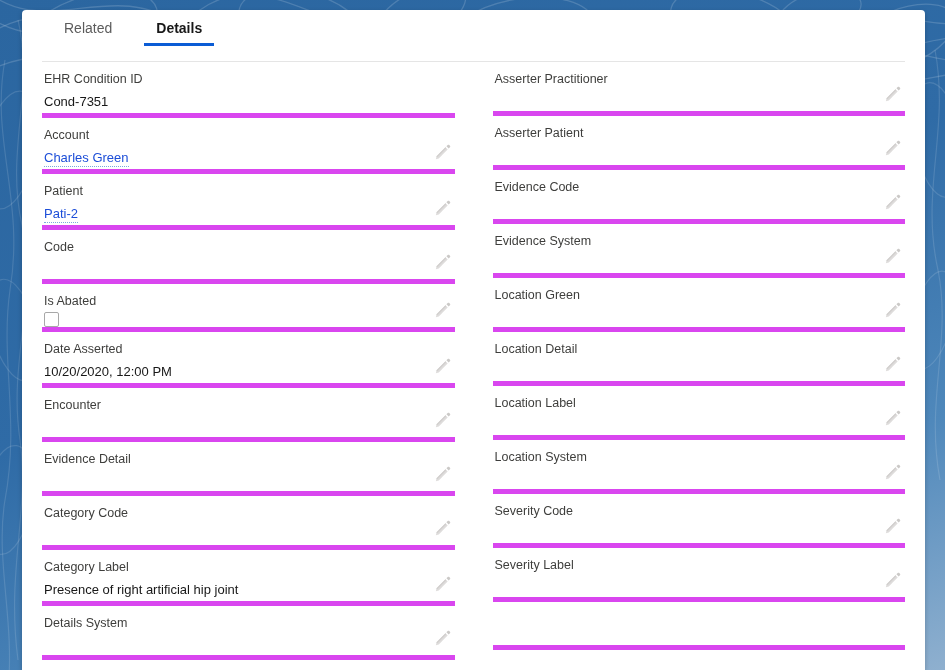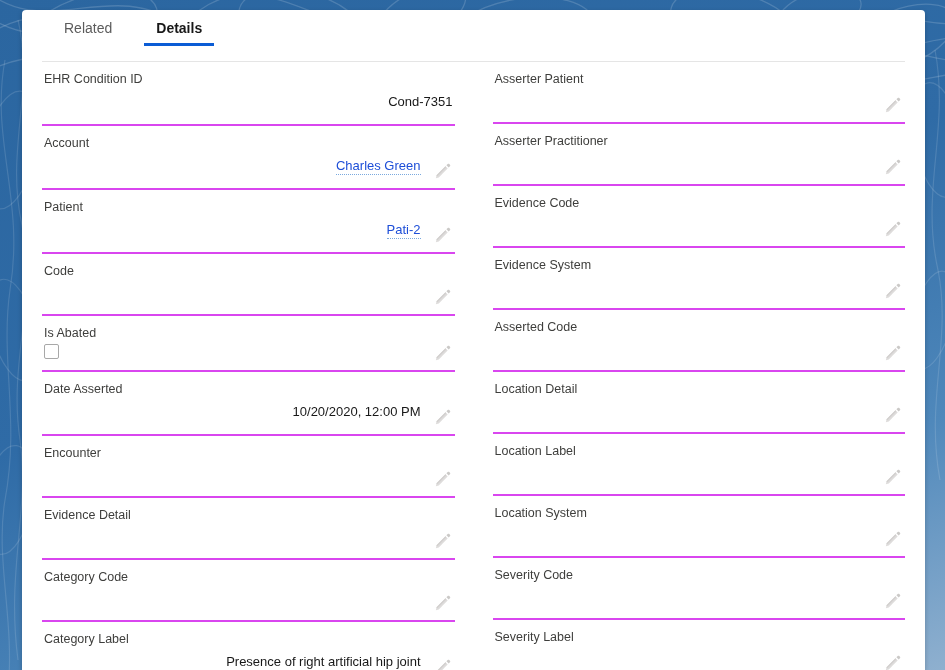--- a/index.html
+++ b/index.html
@@ -77,24 +77,23 @@
   
   .columns {
     display: flex;
     padding: 0 20px;
     gap: 38px;
   }
   .col { flex: 1 1 0; min-width: 0; }
 
   .field {
     position: relative;
-    border-bottom: 2px solid #d946ef;
-    padding: 9px 34px 11px 2px;
+    border-bottom: 5px solid #d946ef;
+    padding: 9px 34px 0 2px;
     min-height: 48px;
-    text-align: right;
   }
   .field.readonly { padding-right: 2px; }
 
   .flabel {
     font-size: 12.5px;
     color: #3e3e3c;
     line-height: 16px;
     display: flex;
     align-items: center;
     gap: 6px;
@@ -318,46 +317,46 @@
               <path d="M4.2 17.1 L14.9 6.4 L17.6 9.1 L6.9 19.8 L3.4 20.6 Z" fill="#dddbda"></path>
               <path d="M16.1 5.2 L18.8 7.9 L20.3 6.4 C20.9 5.8 20.9 5.0 20.3 4.4 L19.6 3.7 C19.0 3.1 18.2 3.1 17.6 3.7 Z" fill="#c9c7c5"></path>
               <path d="M4.2 17.1 L14.9 6.4 L16.0 7.5 L5.3 18.2 Z" fill="#cfcdcb"></path>
             </svg>
           </div>
         </div>
       </div>
     <div class="col" id="right-col">
         <div class="field">
           <div class="flabel">
+            <span>Asserter Practitioner</span>
+          </div>
+          <div class="fvalue empty"></div>
+          <div class="pencil">
+            <svg viewBox="0 0 24 24" aria-hidden="true">
+              <path d="M4.2 17.1 L14.9 6.4 L17.6 9.1 L6.9 19.8 L3.4 20.6 Z" fill="#dddbda"></path>
+              <path d="M16.1 5.2 L18.8 7.9 L20.3 6.4 C20.9 5.8 20.9 5.0 20.3 4.4 L19.6 3.7 C19.0 3.1 18.2 3.1 17.6 3.7 Z" fill="#c9c7c5"></path>
+              <path d="M4.2 17.1 L14.9 6.4 L16.0 7.5 L5.3 18.2 Z" fill="#cfcdcb"></path>
+            </svg>
+          </div>
+        </div>
+        <div class="field">
+          <div class="flabel">
             <span>Asserter Patient</span>
           </div>
           <div class="fvalue empty"></div>
           <div class="pencil">
             <svg viewBox="0 0 24 24" aria-hidden="true">
               <path d="M4.2 17.1 L14.9 6.4 L17.6 9.1 L6.9 19.8 L3.4 20.6 Z" fill="#dddbda"></path>
               <path d="M16.1 5.2 L18.8 7.9 L20.3 6.4 C20.9 5.8 20.9 5.0 20.3 4.4 L19.6 3.7 C19.0 3.1 18.2 3.1 17.6 3.7 Z" fill="#c9c7c5"></path>
               <path d="M4.2 17.1 L14.9 6.4 L16.0 7.5 L5.3 18.2 Z" fill="#cfcdcb"></path>
             </svg>
           </div>
         </div>
         <div class="field">
           <div class="flabel">
-            <span>Asserter Practitioner</span>
-          </div>
-          <div class="fvalue empty"></div>
-          <div class="pencil">
-            <svg viewBox="0 0 24 24" aria-hidden="true">
-              <path d="M4.2 17.1 L14.9 6.4 L17.6 9.1 L6.9 19.8 L3.4 20.6 Z" fill="#dddbda"></path>
-              <path d="M16.1 5.2 L18.8 7.9 L20.3 6.4 C20.9 5.8 20.9 5.0 20.3 4.4 L19.6 3.7 C19.0 3.1 18.2 3.1 17.6 3.7 Z" fill="#c9c7c5"></path>
-              <path d="M4.2 17.1 L14.9 6.4 L16.0 7.5 L5.3 18.2 Z" fill="#cfcdcb"></path>
-            </svg>
-          </div>
-        </div>
-        <div class="field">
-          <div class="flabel">
             <span>Evidence Code</span>
           </div>
           <div class="fvalue empty"></div>
           <div class="pencil">
             <svg viewBox="0 0 24 24" aria-hidden="true">
               <path d="M4.2 17.1 L14.9 6.4 L17.6 9.1 L6.9 19.8 L3.4 20.6 Z" fill="#dddbda"></path>
               <path d="M16.1 5.2 L18.8 7.9 L20.3 6.4 C20.9 5.8 20.9 5.0 20.3 4.4 L19.6 3.7 C19.0 3.1 18.2 3.1 17.6 3.7 Z" fill="#c9c7c5"></path>
               <path d="M4.2 17.1 L14.9 6.4 L16.0 7.5 L5.3 18.2 Z" fill="#cfcdcb"></path>
             </svg>
           </div>
@@ -370,21 +369,21 @@
           <div class="pencil">
             <svg viewBox="0 0 24 24" aria-hidden="true">
               <path d="M4.2 17.1 L14.9 6.4 L17.6 9.1 L6.9 19.8 L3.4 20.6 Z" fill="#dddbda"></path>
               <path d="M16.1 5.2 L18.8 7.9 L20.3 6.4 C20.9 5.8 20.9 5.0 20.3 4.4 L19.6 3.7 C19.0 3.1 18.2 3.1 17.6 3.7 Z" fill="#c9c7c5"></path>
               <path d="M4.2 17.1 L14.9 6.4 L16.0 7.5 L5.3 18.2 Z" fill="#cfcdcb"></path>
             </svg>
           </div>
         </div>
         <div class="field">
           <div class="flabel">
-            <span>Asserted Code</span>
+            <span>Location Green</span>
           </div>
           <div class="fvalue empty"></div>
           <div class="pencil">
             <svg viewBox="0 0 24 24" aria-hidden="true">
               <path d="M4.2 17.1 L14.9 6.4 L17.6 9.1 L6.9 19.8 L3.4 20.6 Z" fill="#dddbda"></path>
               <path d="M16.1 5.2 L18.8 7.9 L20.3 6.4 C20.9 5.8 20.9 5.0 20.3 4.4 L19.6 3.7 C19.0 3.1 18.2 3.1 17.6 3.7 Z" fill="#c9c7c5"></path>
               <path d="M4.2 17.1 L14.9 6.4 L16.0 7.5 L5.3 18.2 Z" fill="#cfcdcb"></path>
             </svg>
           </div>
         </div>

